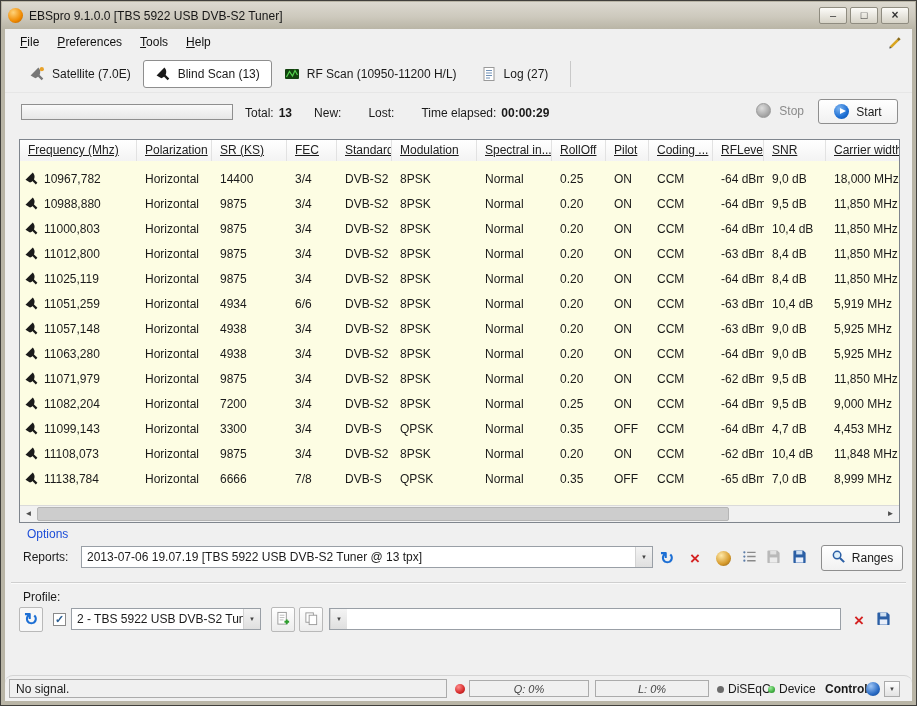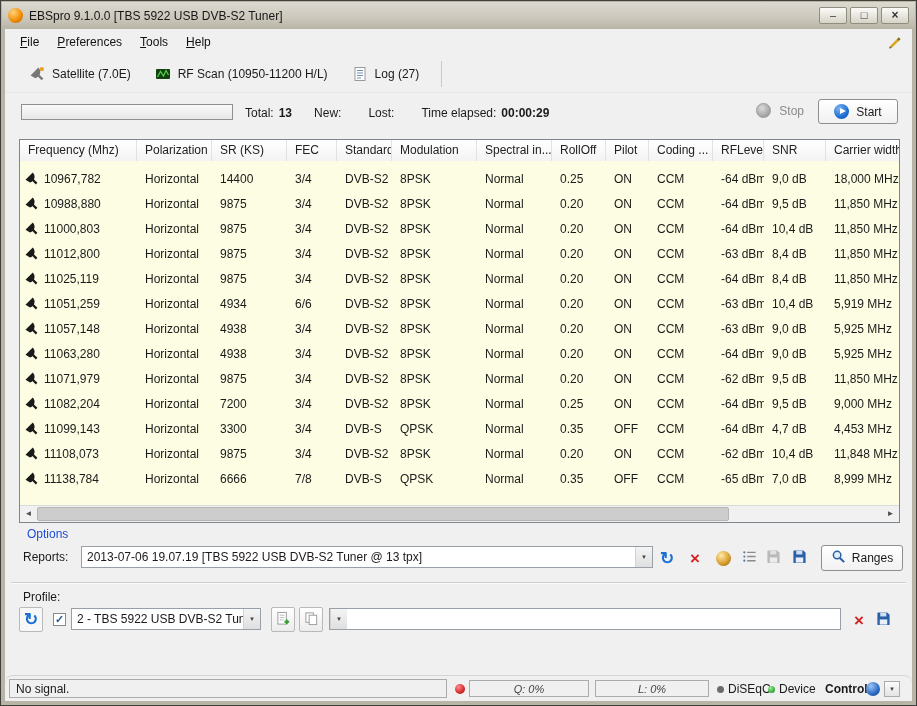--- a/index.html
+++ b/index.html
@@ -44,21 +44,21 @@
   .stop-ico { width:15px; height:15px; border-radius:50%;
               background:radial-gradient(circle at 38% 32%, #dcdcdc, #a6a6a6 65%, #8a8a8a); border:1px solid #9a9a9a; }
   .start-btn { position:absolute; right:14px; top:6px; width:80px; height:25px; border:1px solid #8e8e8e; border-radius:3px;
                background:linear-gradient(#ffffff,#f1f1f1); display:flex; align-items:center; justify-content:center; gap:7px; }
   .play-ico { width:15px; height:15px; border-radius:50%; flex:none;
               background:radial-gradient(circle at 35% 30%, #7db4f0, #1d6fd4 60%, #0c4ba0); position:relative; }
   .play-ico::after { content:""; position:absolute; left:5.5px; top:4px; border-left:6px solid #fff; border-top:3.5px solid transparent; border-bottom:3.5px solid transparent; }
 
   
   .tablewrap { position:absolute; left:14px; top:110px; width:881px; height:384px; border:1px solid #7f858d; background:#fdfde3; overflow:hidden; }
-  .thead { display:flex; height:26px; background:linear-gradient(#ffffff,#f1f1f1); border-bottom:1px solid #cdcdcd; overflow:hidden; }
+  .thead { display:flex; height:26px; background:linear-gradient(#ffffff,#f1f1f1); border-bottom:1px solid #cdcdcd; overflow:hidden;text-decoration:underline; }
   .hcell { flex:none; padding:3px 0 0 8px; border-right:1px solid #e2e2e2; color:#222; white-space:nowrap; overflow:hidden; }
   .tbody { position:absolute; left:0; right:0; top:21px; bottom:17px; background:#fdfde3; overflow:hidden; }
   .trow { display:flex; height:25px; align-items:flex-end; }
   .tcell { flex:none; padding-left:8px; white-space:nowrap; overflow:hidden; }
   .tcell.c0 { padding-left:4px; display:flex; align-items:center; gap:5px; }
   .dish { width:15px; height:15px; display:inline-block; flex:none; }
   .c0{width:117px}.c1{width:75px}.c2{width:75px}.c3{width:50px}.c4{width:55px}.c5{width:85px}.c6{width:75px}
   .c7{width:54px}.c8{width:43px}.c9{width:64px}.c10{width:51px}.c11{width:62px}.c12{width:90px}
 
   .hscroll { position:absolute; left:0; right:0; bottom:0; height:17px; background:#f1f1f1; border-top:1px solid #dadada; }
@@ -147,20 +147,27 @@
 
     <div class="toolbar">
       <span class="tab">
         <span class="tico"><svg width="16" height="16" viewBox="0 0 15 15">
               <path d="M1.5 8.8 L8.8 1.5 C11.6 4.2 11.3 9.6 6 11.6 Z" fill="#777"></path>
               <path d="M7 7 L12.6 12.6" stroke="#777" stroke-width="2.2"></path>
               <circle cx="12" cy="3" r="2" fill="#e8a22a"></circle>
             </svg></span>
         <span>Satellite (7.0E)</span>
       </span>
+      <span class="tab active">
+        <span class="tico"><svg width="16" height="16" viewBox="0 0 15 15">
+              <path d="M1.5 8.8 L8.8 1.5 C11.6 4.2 11.3 9.6 6 11.6 Z" fill="#1a1a1a"></path>
+              <path d="M7 7 L12.6 12.6" stroke="#1a1a1a" stroke-width="2.2"></path>
+            </svg></span>
+        <span>Blind Scan (13)</span>
+      </span>
       <span class="tab">
         <span class="tico"><svg width="16" height="16" viewBox="0 0 16 16">
               <rect x="1" y="3" width="14" height="10" rx="1" fill="#12420f"></rect>
               <path d="M2.5 11 L5.5 5.5 L8.5 10 L11 4.5 L13.5 9" stroke="#55d34f" stroke-width="1.2" fill="none"></path>
             </svg></span>
         <span>RF Scan (10950-11200 H/L)</span>
       </span>
       <span class="tab">
         <span class="tico"><svg width="16" height="16" viewBox="0 0 16 16">
               <rect x="3" y="1.5" width="10" height="13" fill="#fff" stroke="#9a9a9a"></rect>

